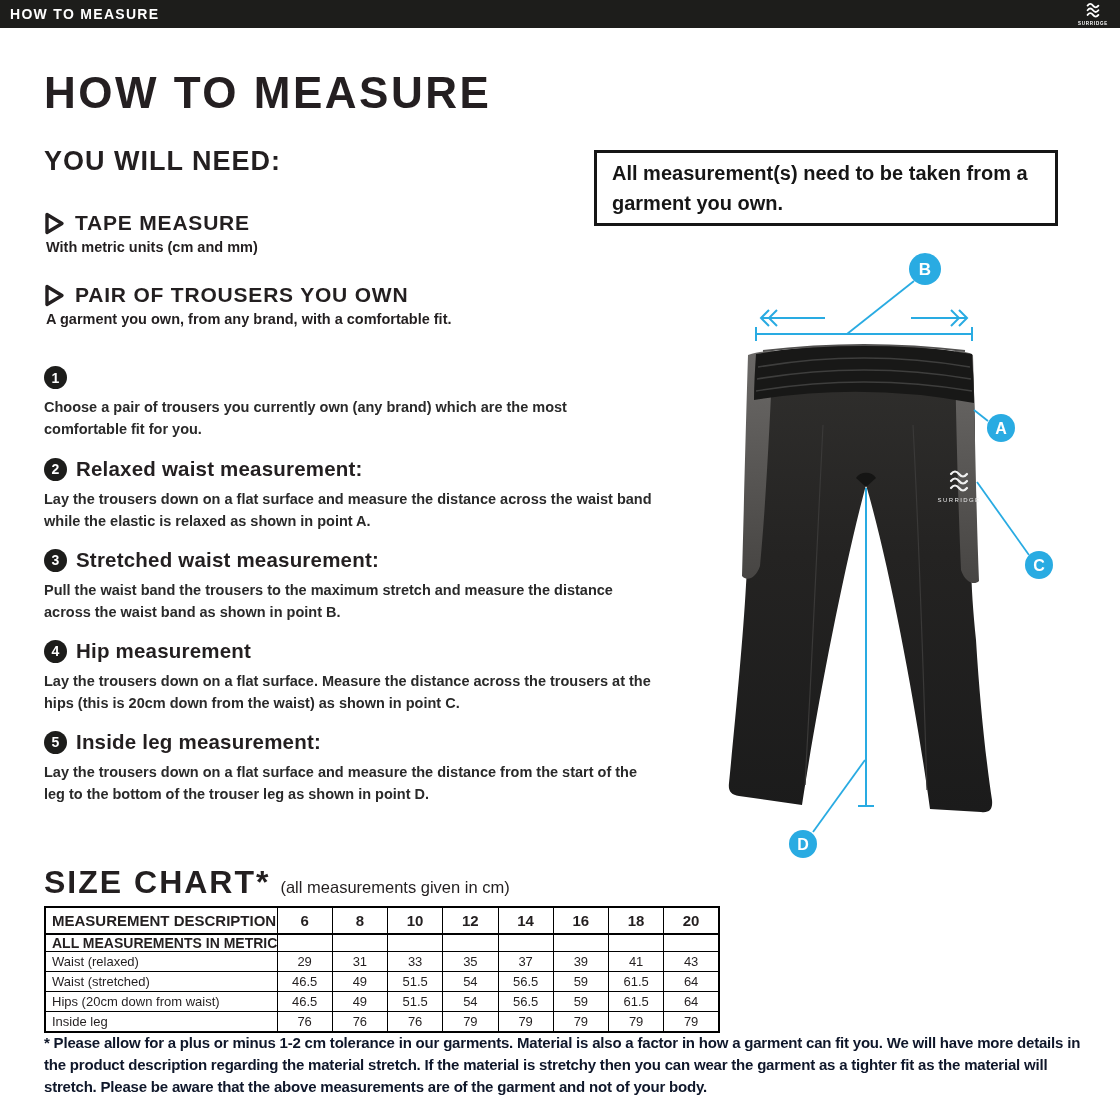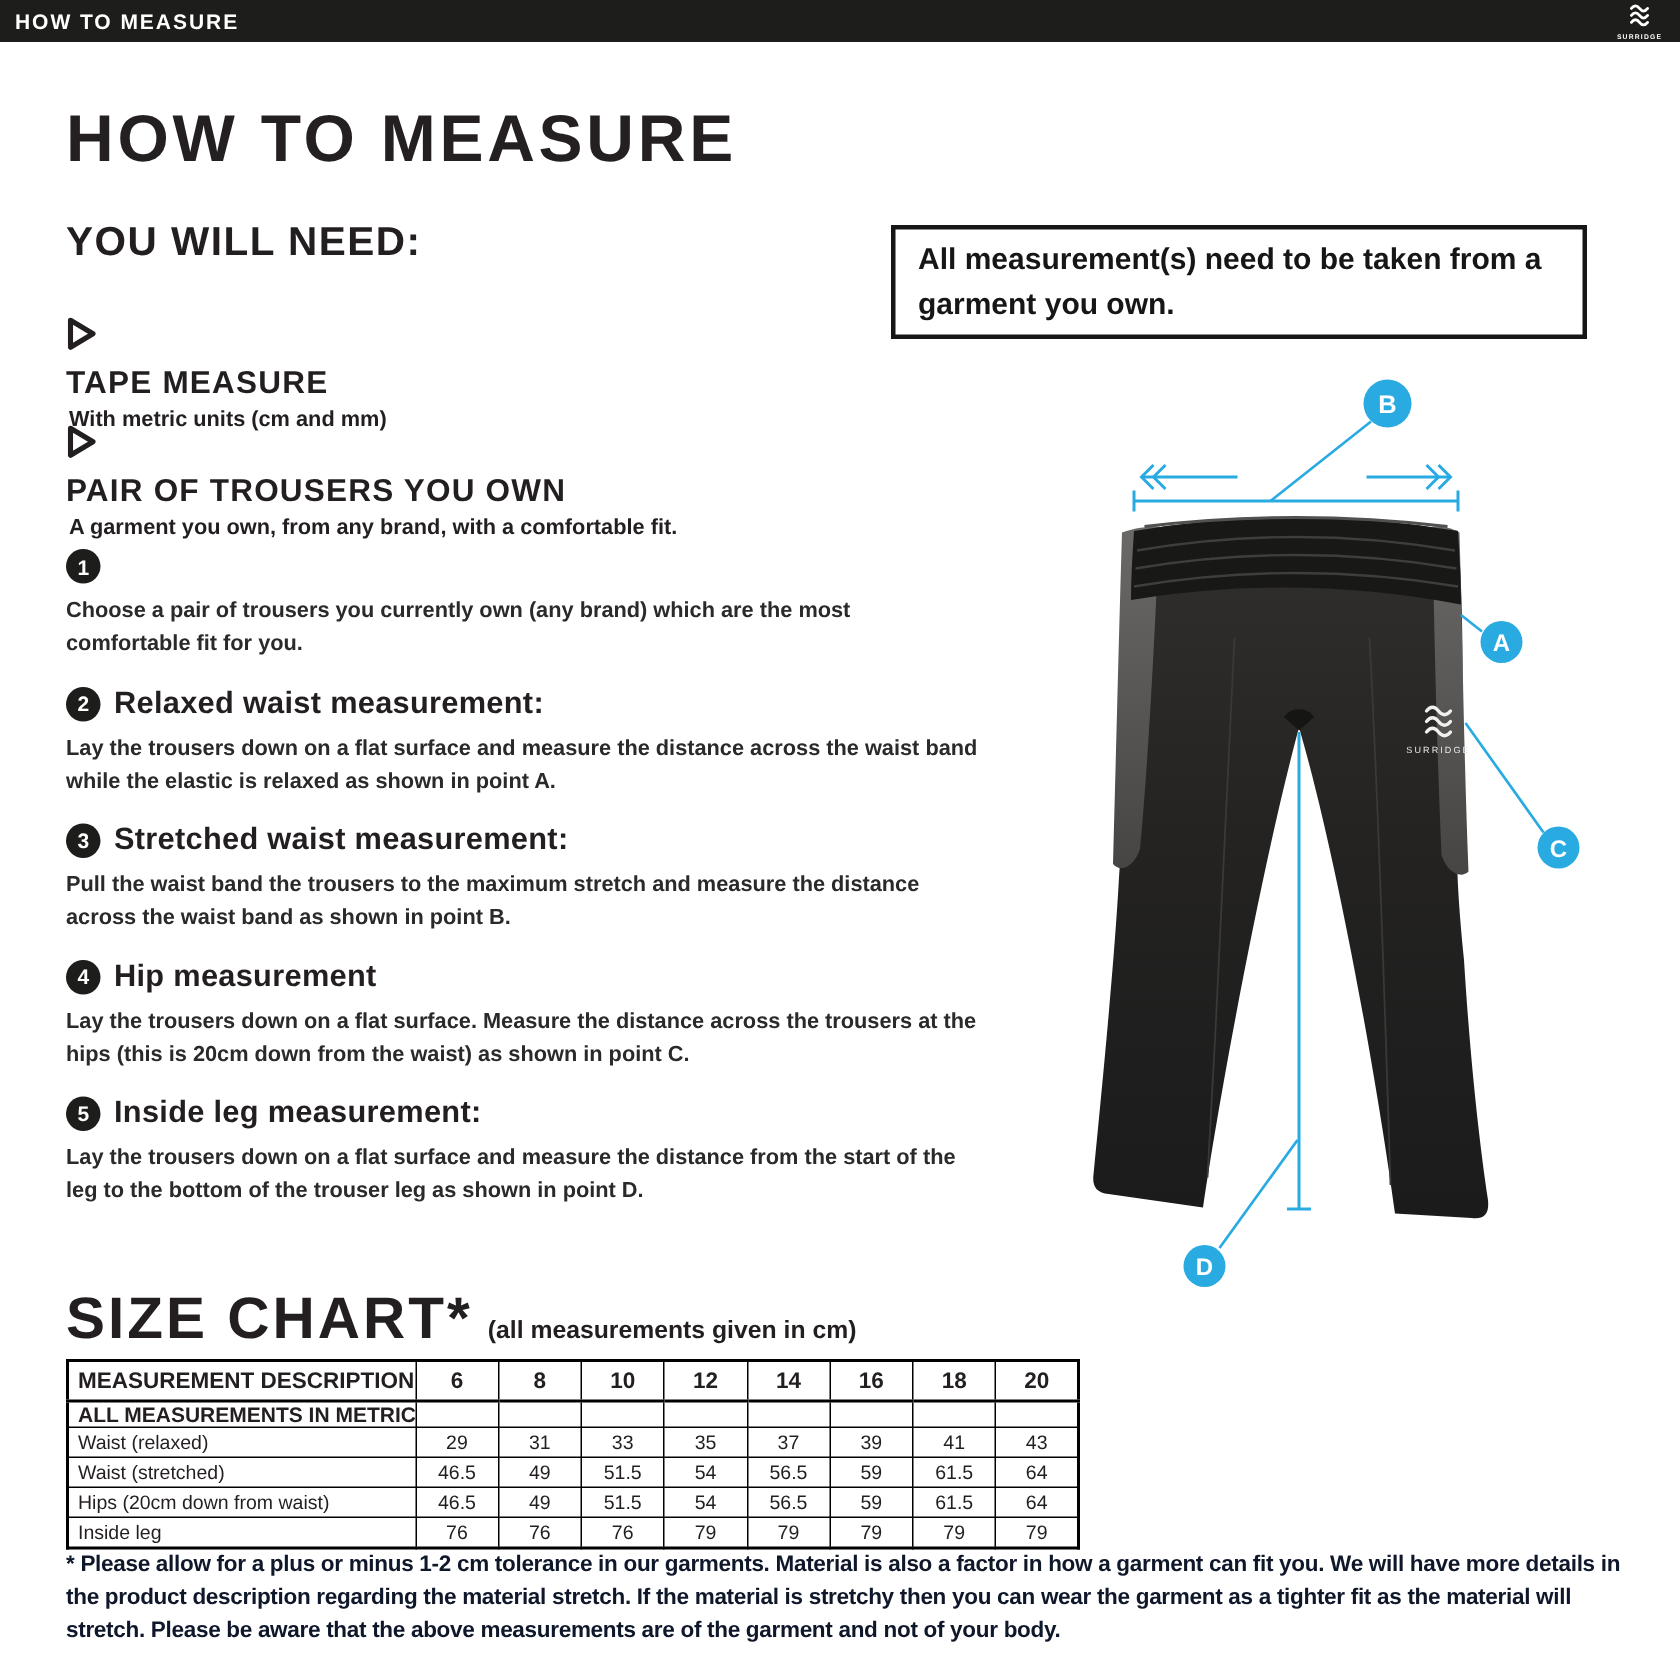--- a/index.html
+++ b/index.html
@@ -9,38 +9,38 @@
   
   .topbar { position:absolute; left:0; top:0; width:1120px; height:28px; background:#1d1d1b; display:flex; align-items:center; }
   .topbar-title { color:#fff; font-size:14px; font-weight:bold; letter-spacing:1.3px; padding-left:10px; }
   .topbar-logo { position:absolute; right:7px; top:1px; width:40px; height:26px; display:flex; flex-direction:column; align-items:center; }
   .topbar-logo .brand-word { color:#fff; font-size:4.5px; font-weight:bold; letter-spacing:0.8px; margin-top:-1px; }
 
   .h1 { position:absolute; left:44px; top:68px; font-size:44px; font-weight:bold; letter-spacing:2.5px; color:#241f21; }
   .h2 { position:absolute; left:44px; top:146px; font-size:27px; font-weight:bold; letter-spacing:1px; }
 
   .need-item { position:absolute; left:44px; width:560px; }
-  .need-item .row { display:flex; align-items:flex-start; gap:10px;flex-direction:column; }
+  .need-item .row { display:flex; align-items:flex-end; gap:10px; }
   .need-item .ttl { font-size:21px; font-weight:bold; letter-spacing:0.8px; }
   .need-item .sub { font-size:14.5px; font-weight:bold; margin-top:4px; margin-left:2px; }
   #need-0 { top:211px; }
   #need-1 { top:283px; }
 
   .notice-box { position:absolute; left:594px; top:150px; width:464px; border:3px solid #161616; padding:5px 15px; font-size:20px; font-weight:bold; line-height:1.5; color:#161616; }
 
   .step { position:absolute; left:44px; width:620px; }
   #step-0{ top:366px; } #step-1{ top:457px; } #step-2{ top:548px; } #step-3{ top:639px; } #step-4{ top:730px; }
   .step-head { display:flex; align-items:center; gap:9px; }
   .step-num { width:23px; height:23px; border-radius:50%; background:#1d1d1b; color:#fff; font-size:14px; font-weight:bold; display:flex; align-items:center; justify-content:center; flex:0 0 auto; }
   .step-title { font-size:20.5px; font-weight:bold; letter-spacing:0.2px; }
   .step-desc { margin-top:7px; width:608px; font-size:14.5px; font-weight:bold; line-height:1.55; color:#2a2a2a; }
 
   .sizechart-head { position:absolute; left:44px; top:830px; display:flex; align-items:baseline; gap:10px; }
-  .sizechart-title { font-size:39px; font-weight:bold; letter-spacing:2px; }
-  .sizechart-sub { font-size:16.5px; font-weight:bold;margin-top:48px; }
+  .sizechart-title { font-size:32px; font-weight:bold; letter-spacing:2px; }
+  .sizechart-sub { font-size:16.5px; font-weight:normal;margin-top:48px; }
 
   table.size { position:absolute; left:44px; top:906px; width:676px; border-collapse:collapse; border:2px solid #000; table-layout:fixed;padding-left:16px; }
   table.size th, table.size td { border:1px solid #000; text-align:center; overflow:hidden; white-space:nowrap; }
   table.size thead th { font-size:15px; font-weight:bold; height:27px; border-bottom:2px solid #000; }
   table.size .col-desc { width:232px; text-align:left; padding-left:6px; }
   table.size .note-row td { height:17px; font-size:14px; font-weight:bold; }
   table.size .data-row td { height:20px; font-size:13px; font-weight:normal; }
 
   .footnote { position:absolute; left:44px; top:1032px; width:1044px; font-size:15px; font-weight:bold; line-height:1.47; letter-spacing:-0.2px; color:#0f172a; }
 

